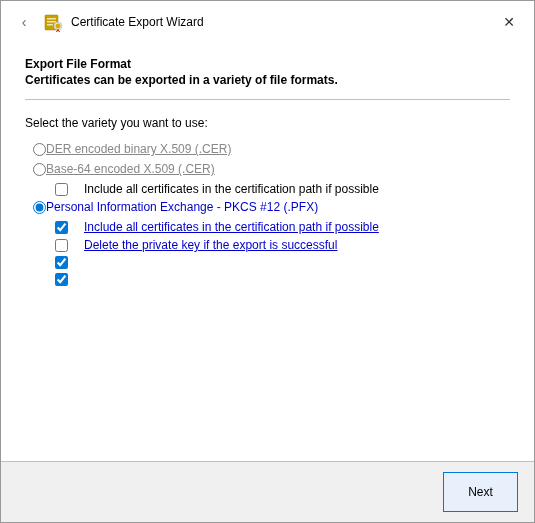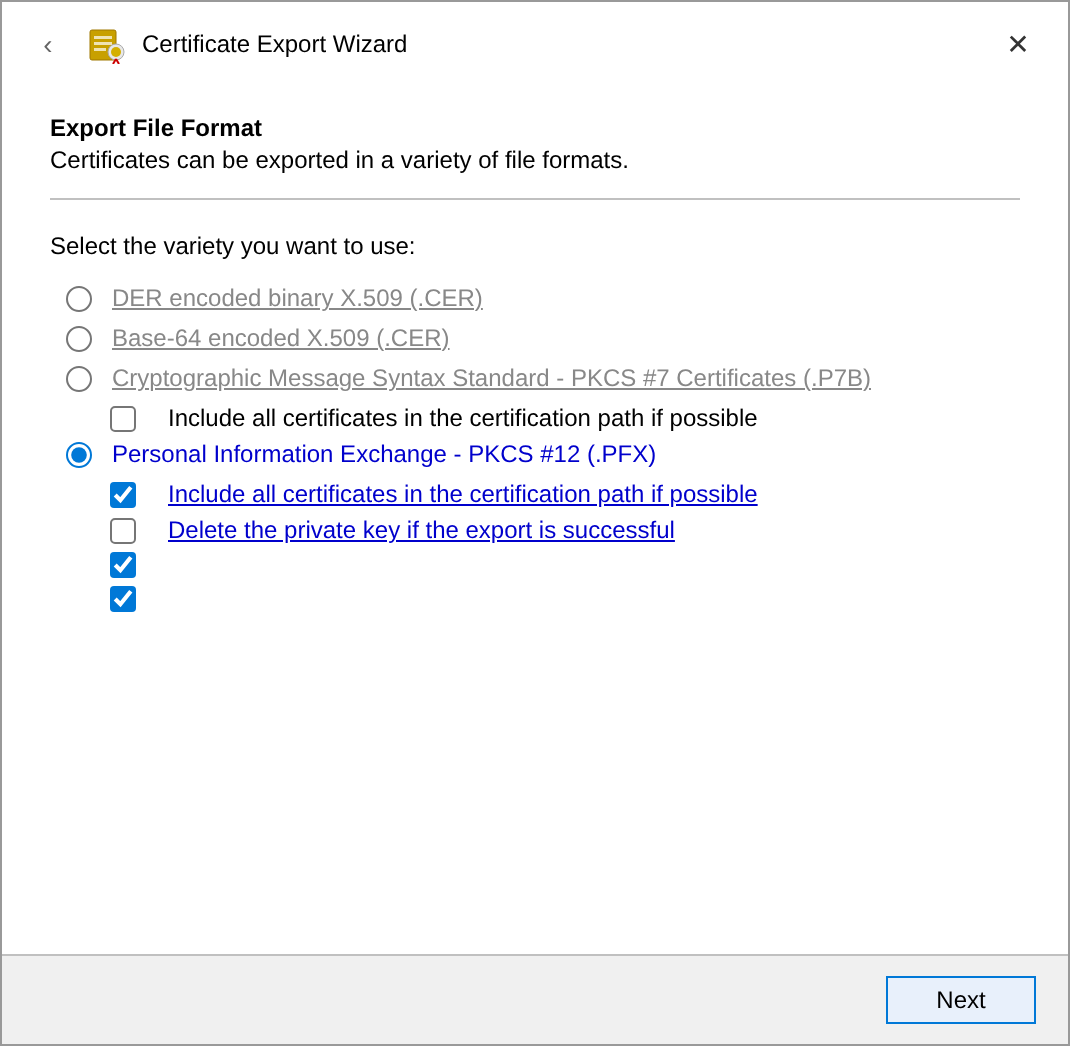--- a/index.html
+++ b/index.html
@@ -73,41 +73,42 @@
     .section-title {
       font-weight: bold;
       font-size: 12px;
       color: #000;
       margin-bottom: 2px;
     }
     .section-desc {
       font-size: 12px;
       color: #000;
       margin-bottom: 12px;
+      font-weight: bold;
     }
     .divider {
       border: none;
       border-top: 1px solid #c0c0c0;
       margin-bottom: 16px;
     }
     .prompt-text {
       font-size: 12px;
       color: #000;
       margin-bottom: 12px;
     }
     .options-area {
       display: flex;
       flex-direction: column;
       gap: 0px;
       padding-left: 8px;
     }
     .radio-option {
       display: flex;
       align-items: center;
-      gap: 10px;
+      gap: 0;
       margin-bottom: 6px;
       cursor: pointer;
     }
     .radio-option input[type="radio"] {
       width: 13px;
       height: 13px;
       cursor: pointer;
       accent-color: #0078d7;
     }
     .radio-label {
@@ -150,21 +151,21 @@
     .footer {
       border-top: 1px solid #c0c0c0;
       padding: 10px 16px;
       display: flex;
       justify-content: flex-end;
       gap: 8px;
       background: #f0f0f0;
     }
     .btn {
       min-width: 75px;
-      height: 24px;
+      height: 40px;
       padding: 0 16px;
       font-size: 12px;
       cursor: pointer;
       border: 1px solid #adadad;
       background: #e1e1e1;
       color: #000;
     }
     .btn-primary {
       border: 1px solid #0078d7;
       background: #e8f0fb;
@@ -212,24 +213,20 @@
       <div class="radio-option">
         <input type="radio" name="format" id="opt1" style="">
         <label for="opt1" class="radio-label disabled">DER encoded binary X.509 (.CER)</label>
       </div>
 
       <div class="radio-option">
         <input type="radio" name="format" id="opt2" style="">
         <label for="opt2" class="radio-label disabled">Base-64 encoded X.509 (.CER)</label>
       </div>
 
-      <div class="radio-option">
-        <input type="radio" name="format" id="opt3" style="">
-        <label for="opt3" class="radio-label disabled">Cryptographic Message Syntax Standard - PKCS #7 Certificates (.P7B)</label>
-      </div>
 
       <div class="sub-options">
         <div class="checkbox-option">
           <input type="checkbox" id="p7b1" style="">
           <label for="p7b1" class="checkbox-label">Include all certificates in the certification path if possible</label>
         </div>
       </div>
 
       <div class="radio-option">
         <input type="radio" name="format" id="opt4" checked="" style="">

